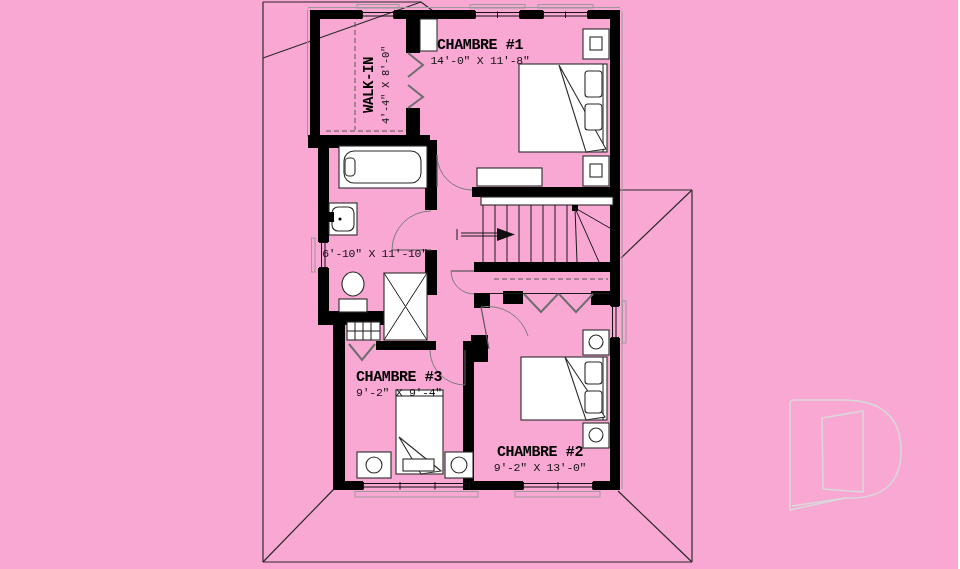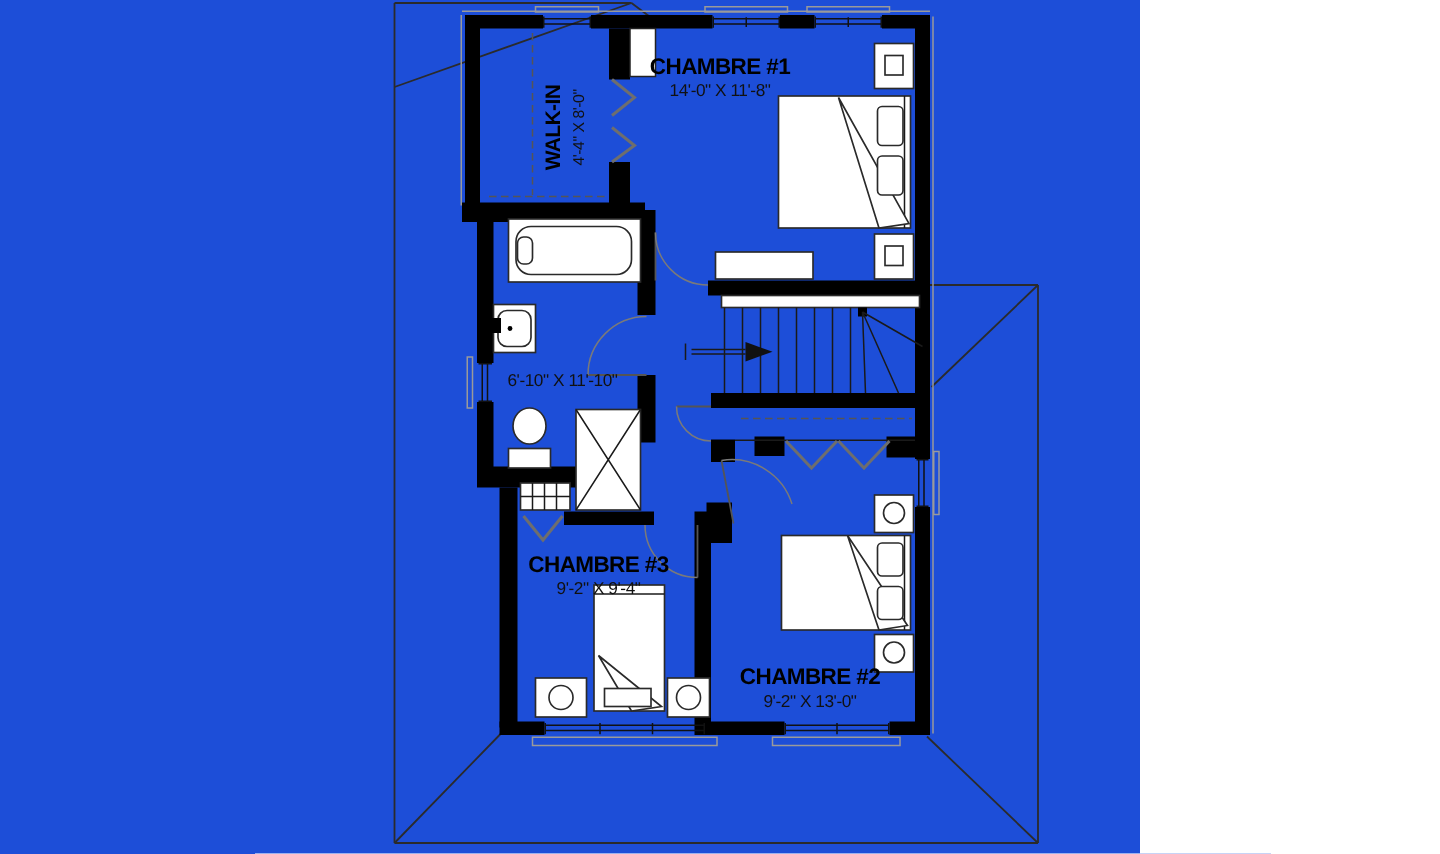--- a/index.html
+++ b/index.html
@@ -1,17 +1,17 @@
 <!DOCTYPE html>
 <html><head>
 <meta charset="utf-8">
 <style>
   html,body{margin:0;padding:0;background:#ffffff;}
-  .stage{position:relative;width:760px;height:569px;background:#1d4ed8;overflow:hidden;
-         font-family:Liberation Sans, sans-serif;}
+  .stage{position:relative;width:958px;height:569px;background:#f9a8d4;overflow:hidden;
+         font-family:Liberation Mono, monospace;}
   svg{position:absolute;left:0;top:0;}
   .wall{fill:#000000;stroke:none;}
   .thin{stroke:#1a1a1a;stroke-width:1;fill:none;}
   .roof{stroke:#2b2b2b;stroke-width:1.2;fill:none;}
   .fix{stroke:#2a2a2a;stroke-width:1.1;fill:#ffffff;}
   .furn{stroke:#2a2a2a;stroke-width:1.1;fill:#ffffff;}
   .arc{stroke:#7a7a7a;stroke-width:1;fill:none;}
   .leaf{stroke:#555555;stroke-width:1.2;fill:none;}
   .dash{stroke:#555555;stroke-width:1;fill:none;stroke-dasharray:5 3;}
   .sill{stroke:#9a9a9a;stroke-width:1;fill:none;}

